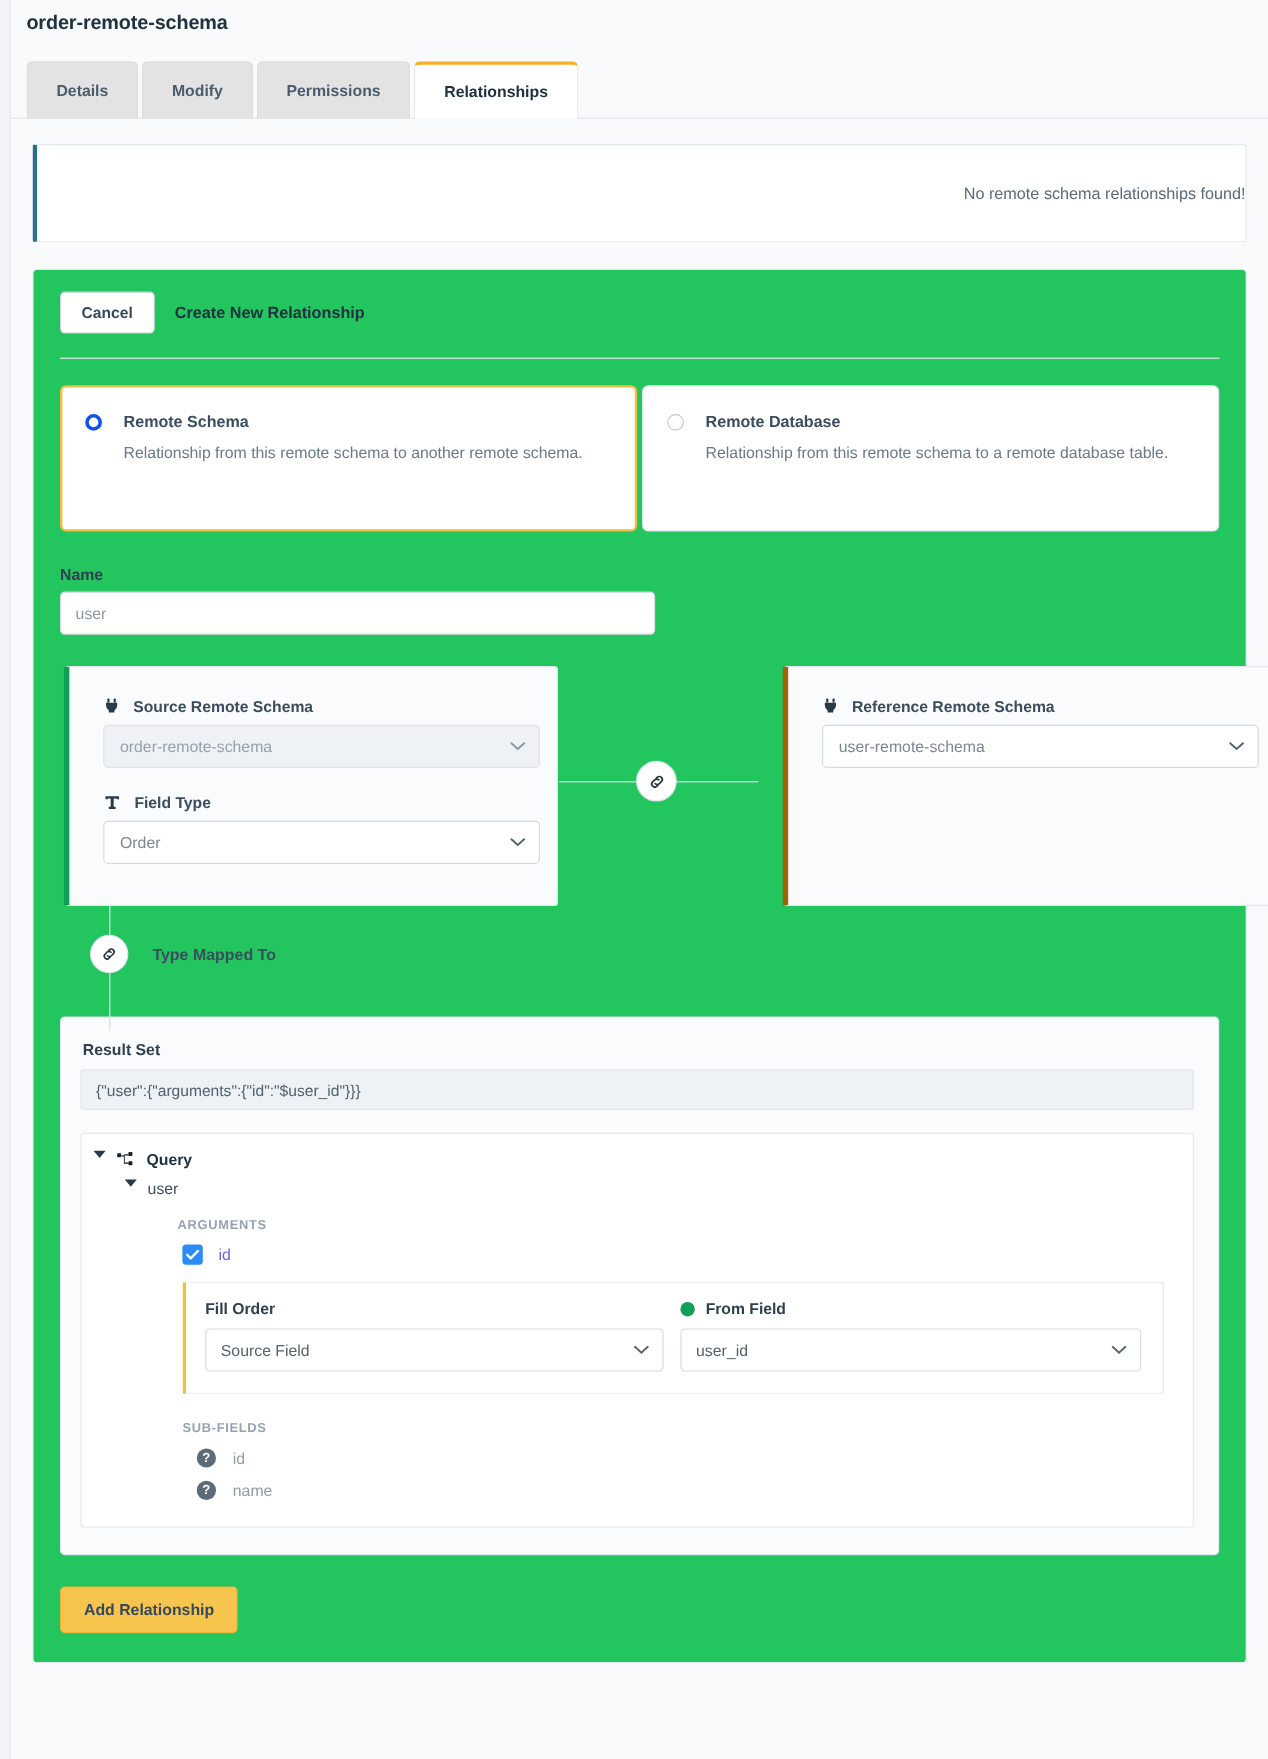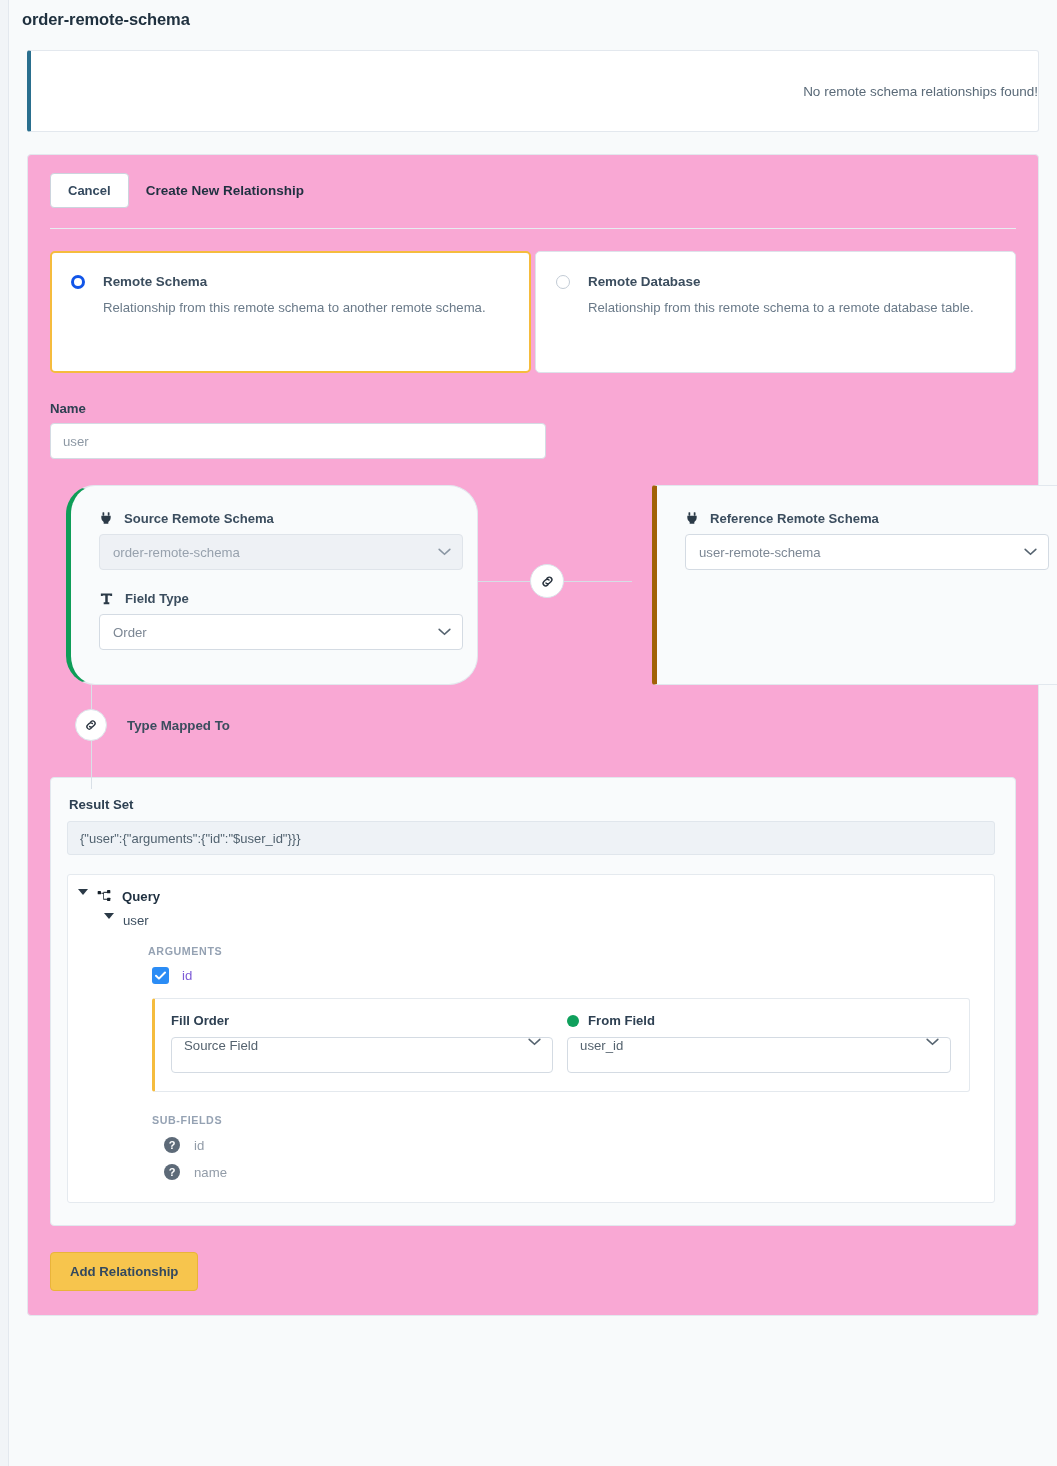--- a/index.html
+++ b/index.html
@@ -82,21 +82,21 @@
     align-items: center;
     padding-left: 30px;
     font-size: 13.5px;
     color: #5a6a78;
     justify-content: flex-end;
   }
 
   
   .main-card {
     margin: 22px 18px 0 18px;
-    background: #f9a8d4;
+    background: #22c55e;
     border: 1px solid #e3e8ee;
     border-radius: 4px;
     padding: 18px 22px 24px 22px;
   }
   .card-head {
     display: flex; align-items: center; gap: 17px;
     padding-bottom: 20px;
     border-bottom: 1px solid #e7ecf1;
     margin-bottom: 22px;
   }
@@ -169,21 +169,21 @@
     height: 200px;
   }
   .panel {
     position: absolute; top: 0;
     background: #f9fbfc;
     border: 1px solid #e2e8ee;
     border-radius: 3px;
     height: 200px;
     padding: 24px 22px 0 28px;
   }
-  .panel.source { left: 16px; width: 412px; border-left: 5px solid #0f9d58; border-radius: 29px; }
+  .panel.source { left: 3px; width: 412px; border-left: 5px solid #0f9d58; }
   .panel.source { border-left-color: #0f9d58; }
   .panel.reference { left: 602px; width: 412px; border-left: 5px solid #a16207; }
   .panel-label {
     display: flex; align-items: center; gap: 11px;
     font-size: 13.1px; font-weight: bold; color: #3b4d5e;
     margin-bottom: 8px;
   }
   .panel-label.second { margin-top: 21px; }
   .sel {
     width: 364px; height: 36px;
@@ -306,21 +306,21 @@
     margin-bottom: 9px;
   }
   .green-dot {
     width: 12px; height: 12px; border-radius: 50%;
     background: #0fa05c;
   }
   .fill-sel {
     height: 36px;
     border: 1px solid #d4dbe3; border-radius: 4px;
     background: #fff;
-    display: flex; justify-content: space-between;
+    display: flex; align-items: center; justify-content: space-between;
     padding: 0 11px 0 12px;
     font-size: 13.2px; color: #55636f;
     cursor: pointer;
   }
   .sub-cap {
     font-size: 10.7px; font-weight: bold; letter-spacing: 0.6px;
     color: #95a2b3;
     padding-left: 84px; margin-top: 22px;
   }
   .sub-row {
@@ -353,20 +353,26 @@
 </head>
 <body>
 
 <div class="page">
   <div class="left-gutter"></div>
 
   <div class="content">
 
     <div class="page-title">order-remote-schema</div>
 
+    <div class="tabbar">
+      <div class="tab">Details</div>
+      <div class="tab">Modify</div>
+      <div class="tab">Permissions</div>
+      <div class="tab active">Relationships</div>
+    </div>
 
     <div class="alert">
       <span>No remote schema relationships found!</span>
     </div>
 
     <div class="main-card">
 
       <div class="card-head">
         <div class="btn-cancel">Cancel</div>
         <div class="card-head-title">Create New Relationship</div>

